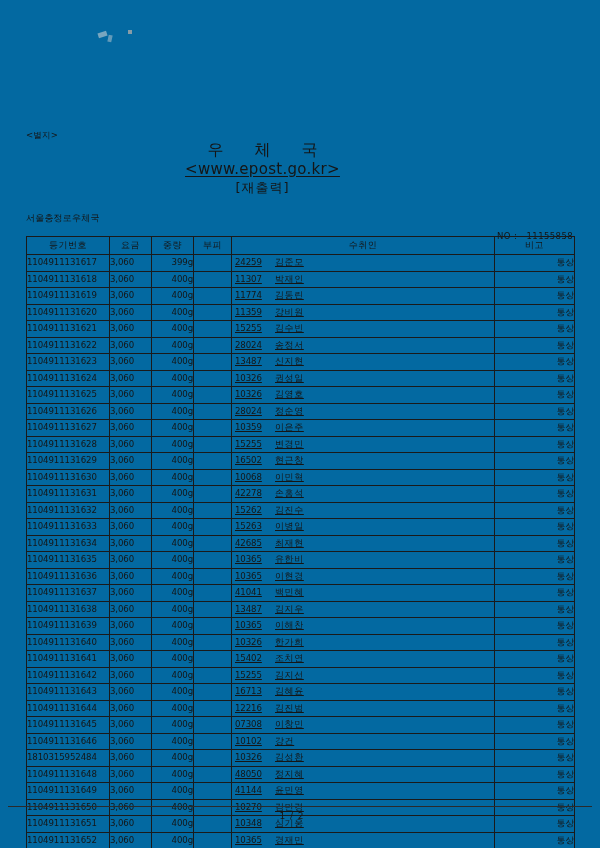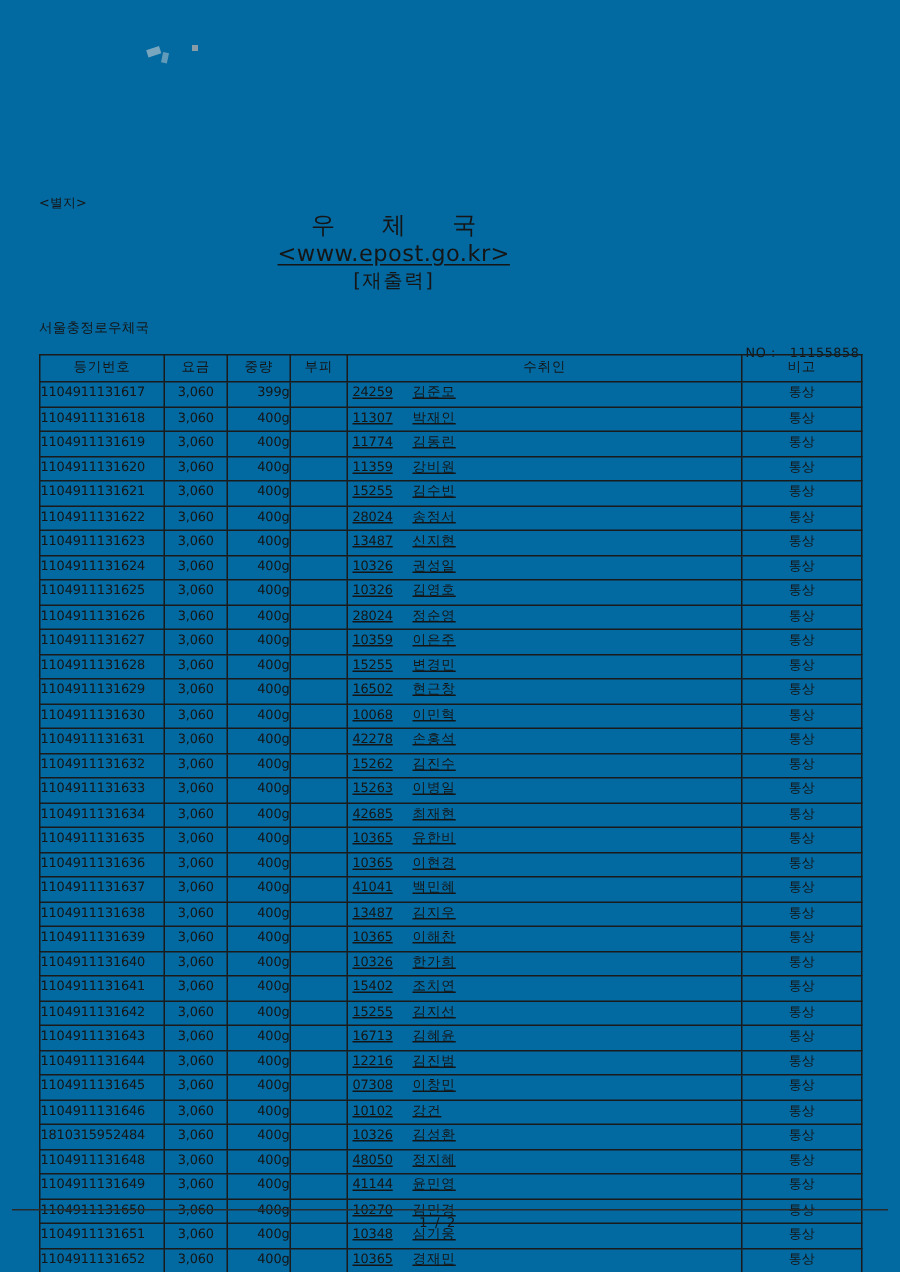--- a/index.html
+++ b/index.html
@@ -111,24 +111,24 @@
     line-height: 17px;
   }
   .c-reg   { width: 83px; }
   .c-fee   { width: 42px; }
   .c-wgt   { width: 42px; }
   .c-vol   { width: 38px; }
   .c-rcpt  { width: 263px; }
   .c-note  { width: 80px; }
 
   td.reg-no  { text-align: left;  padding-left: 4px; letter-spacing: -.1px; }
-  td.fee     { text-align: center; padding-right: 5px; letter-spacing: -.1px; }
+  td.fee     { text-align: left; padding-right: 5px; letter-spacing: -.1px; }
   td.wgt     { text-align: right; padding-right: 5px; letter-spacing: -.1px; }
   td.vol     { }
-  td.note    { text-align: center;  padding-left: 12px; font-size: 7px; }
+  td.note    { text-align: right;  padding-left: 12px; font-size: 7px; }
 
   td.rcpt { padding: 0; }
   .rcpt-wrap { display: flex; align-items: center; height: 15.5px; text-decoration: underline; }
   .rcpt-zip  { width: 40px; padding-left: 3px; letter-spacing: -.1px; }
   .rcpt-name { letter-spacing: .6px; font-size: 9px; }
 
   .footer-rule {
     position: absolute;
     left: 8px;
     top: 806px;

